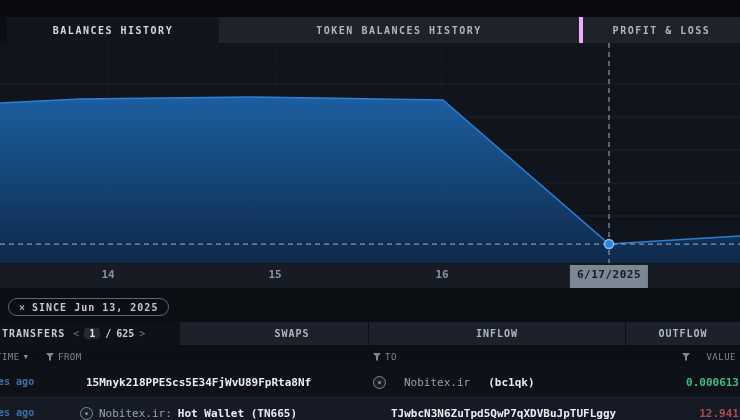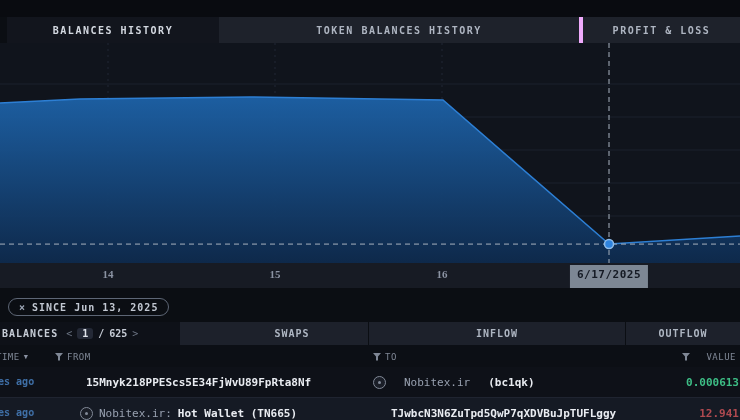--- a/index.html
+++ b/index.html
@@ -22,21 +22,21 @@
   .t1a { width:212px; }
   .t1b { width:364px; border-right:4px solid #f0abfc; }
   .t1c { flex:1; }
   
   .chart-wrap { position:absolute; top:43px; left:0; width:740px; height:220px; background:#10141c; }
   .chart-wrap svg { display:block; }
   
   .axis-strip { position:absolute; top:263px; left:0; width:740px; height:25px; background:#171b24; }
   .axis-label {
     position:absolute; top:5px; transform:translateX(-50%);
-    font-size:11px; font-weight:bold; color:#8b93a3;font-family:Liberation Serif, serif;
+    font-size:11px; font-weight:bold; color:#8b93a3;
   }
   .crosshair-tooltip {
     position:absolute; top:265px; height:33px; padding:3px 7px 0 7px;
     background:#7d8794; color:#151a24; font-size:11px; font-weight:bold;
     transform:translateX(-50%); letter-spacing:0.5px;
   }
   
   .chip-row { position:absolute; top:288px; left:0; width:740px; height:34px; background:#0b0e13; }
   .chip {
     position:absolute; left:8px; top:10px; height:18px;
@@ -64,21 +64,21 @@
   .t2-swaps { width:188px;padding-left:36px; }
   .t2-inflow { width:256px; margin-left:1px; }
   .t2-outflow { flex:1; margin-left:1px; }
   
   .thead {
     position:absolute; top:345px; left:0; width:740px; height:22px; background:#0c0f15;
     font-size:9px; color:#7f8795; letter-spacing:0.5px;
   }
   .th { position:absolute; top:7px; display:flex; align-items:center; gap:4px; cursor:pointer; }
   .th-time { left:-4px; }
-  .th-from { left:55px; }
+  .th-from { left:46px; }
   .th-to { left:373px; }
   .th-value { right:4px;gap:16px; }
   .caret { font-size:7px; color:#8b93a3; }
   .funnel { width:8px; height:8px; }
   .row { position:absolute; left:0; width:740px; height:30px; }
   .row1 { top:367px; background:#0e1118; }
   .row2 { top:397px; background:#151a24; border-top:1px solid #1f2430; }
   .cell { position:absolute; top:9px; font-size:11px; white-space:nowrap; }
   .c-time { left:-14px; width:58px; overflow:hidden; color:#3f6fa6; font-size:10px; font-weight:bold; }
   .c-from { left:48px; display:flex; align-items:center; gap:6px;margin-left:32px; }
@@ -147,21 +147,21 @@
 
   <div class="chip-row">
     <div class="chip">
       <span class="x">×</span>
       <span>SINCE Jun 13, 2025</span>
     </div>
   </div>
 
   <div class="tabbar2">
     <div class="transfers-zone">
-      <span class="transfers-label">BALANCES</span>
+      <span class="transfers-label">TRANSFERS</span>
       <span class="pager">
         <span class="pg-chev">&lt;</span>
         <span class="pg-page">1</span>
         <span class="pg-sep">/</span>
         <span class="pg-total">625</span>
         <span class="pg-chev">&gt;</span>
       </span>
     </div>
     <div class="tab2 t2-swaps">SWAPS</div>
     <div class="tab2 t2-inflow">INFLOW</div>

